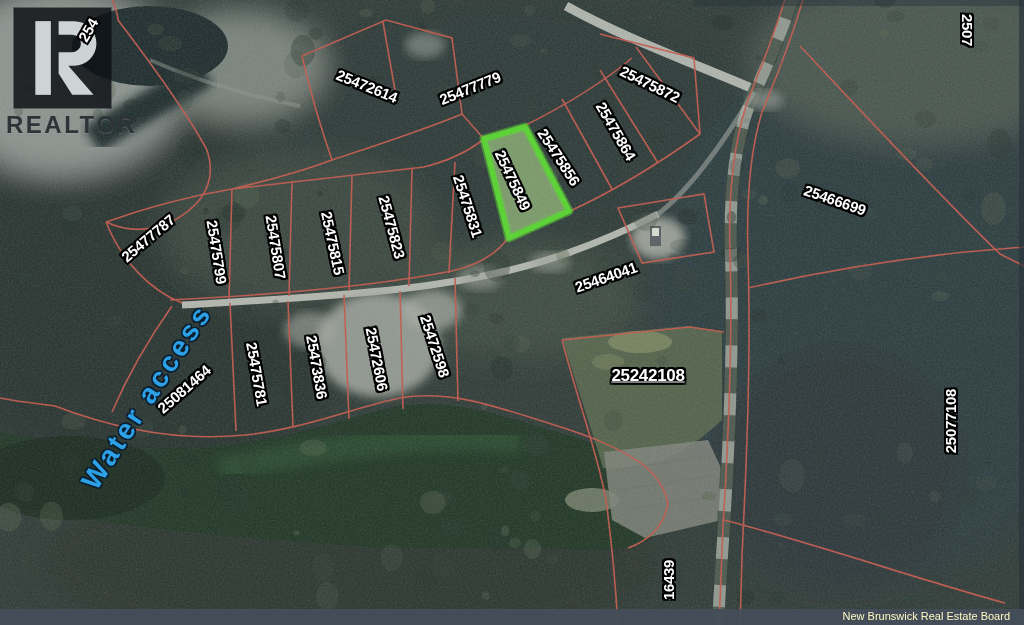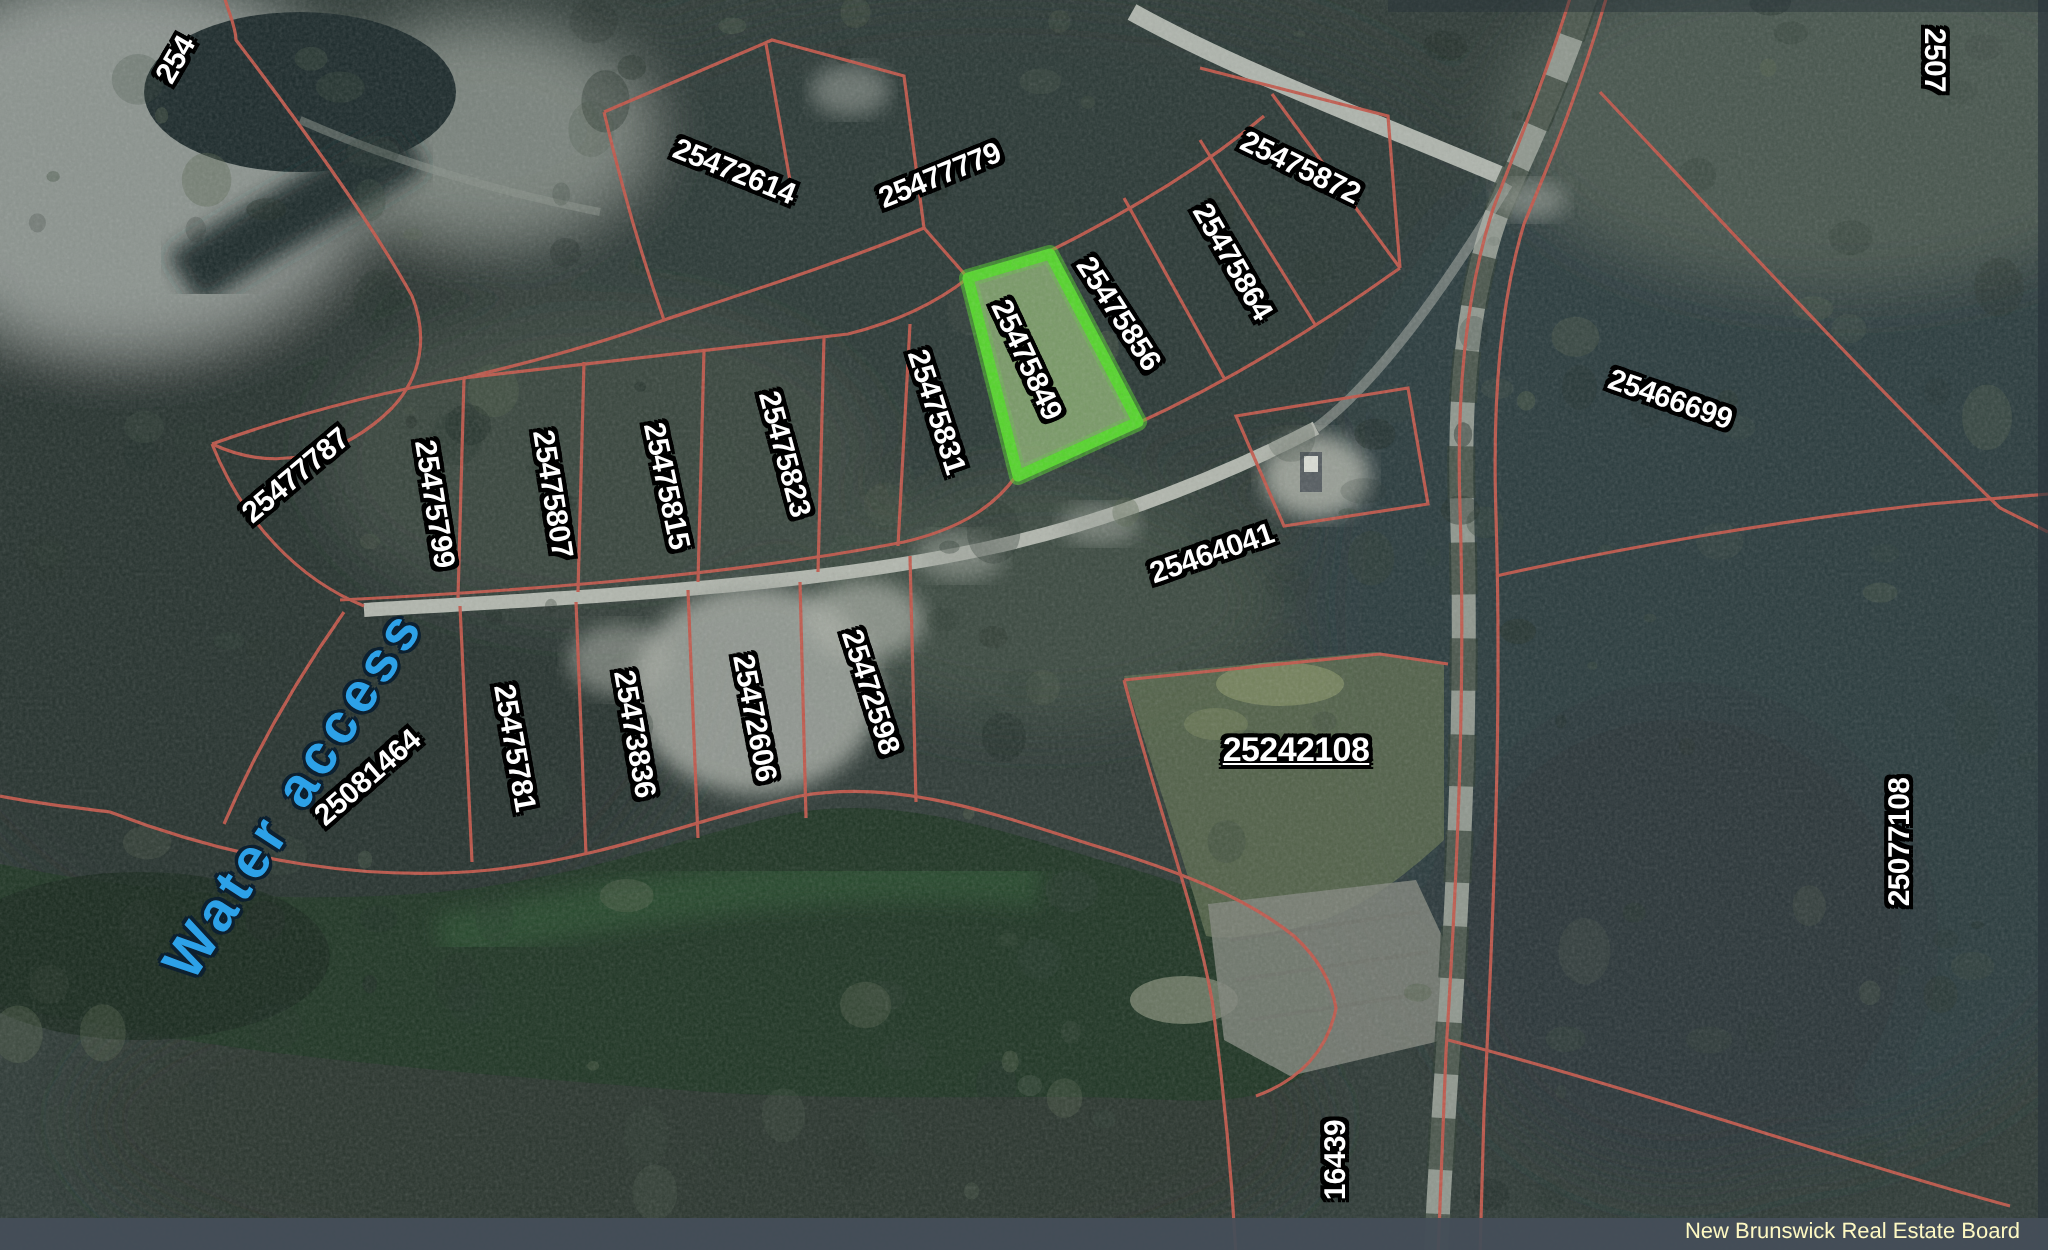--- a/index.html
+++ b/index.html
@@ -350,20 +350,30 @@
     </g>
 
     <g>
       <polygon points="484,139 525,127 569,211 509,238" fill="#a6cf7f" fill-opacity="0.6" stroke="#55d42c" stroke-width="9" stroke-linejoin="round" opacity="0.5"></polygon>
       <polygon points="484,139 525,127 569,211 509,238" fill="#9cc47f" fill-opacity="0.55" stroke="#55d42c" stroke-width="5.5" stroke-linejoin="round"></polygon>
     </g>
 
     <rect x="0" y="0" width="1024" height="625" filter="url(#grain)" opacity="0.45"></rect>
   </svg>
 
+  <div id="logo">
+    <div id="logoSquare">
+      <svg width="97" height="100" viewBox="0 0 100 100">
+        <rect x="22" y="12" width="16" height="76" fill="#dde3e4" opacity="0.92"></rect>
+        <path d="M46,12 H62 A23,23 0 0 1 62,58 H56 L82,88 H60 L46,66 Z
+                 M46,26 H60 A9,9 0 0 1 60,44 H46 Z" fill="#dde3e4" opacity="0.92" fill-rule="evenodd"></path>
+      </svg>
+    </div>
+    <div id="logoText"><span>REALTOR</span><sup>®</sup></div>
+  </div>
 
   <div id="labels">
       <div class="plabel" style="left: 88px; top: 30px; transform: translate(-50%, -50%) rotate(-60deg);">254</div>
       <div class="plabel" style="left: 367px; top: 86px; transform: translate(-50%, -50%) rotate(22deg);">25472614</div>
       <div class="plabel" style="left: 470px; top: 88px; transform: translate(-50%, -50%) rotate(-22deg);">25477779</div>
       <div class="plabel" style="left: 650px; top: 84px; transform: translate(-50%, -50%) rotate(26deg);">25475872</div>
       <div class="plabel" style="left: 616px; top: 131px; transform: translate(-50%, -50%) rotate(60deg);">25475864</div>
       <div class="plabel" style="left: 559px; top: 157px; transform: translate(-50%, -50%) rotate(57deg);">25475856</div>
       <div class="plabel" style="left: 513px; top: 180px; transform: translate(-50%, -50%) rotate(65deg);">25475849</div>
       <div class="plabel" style="left: 468px; top: 206px; transform: translate(-50%, -50%) rotate(72deg);">25475831</div>

